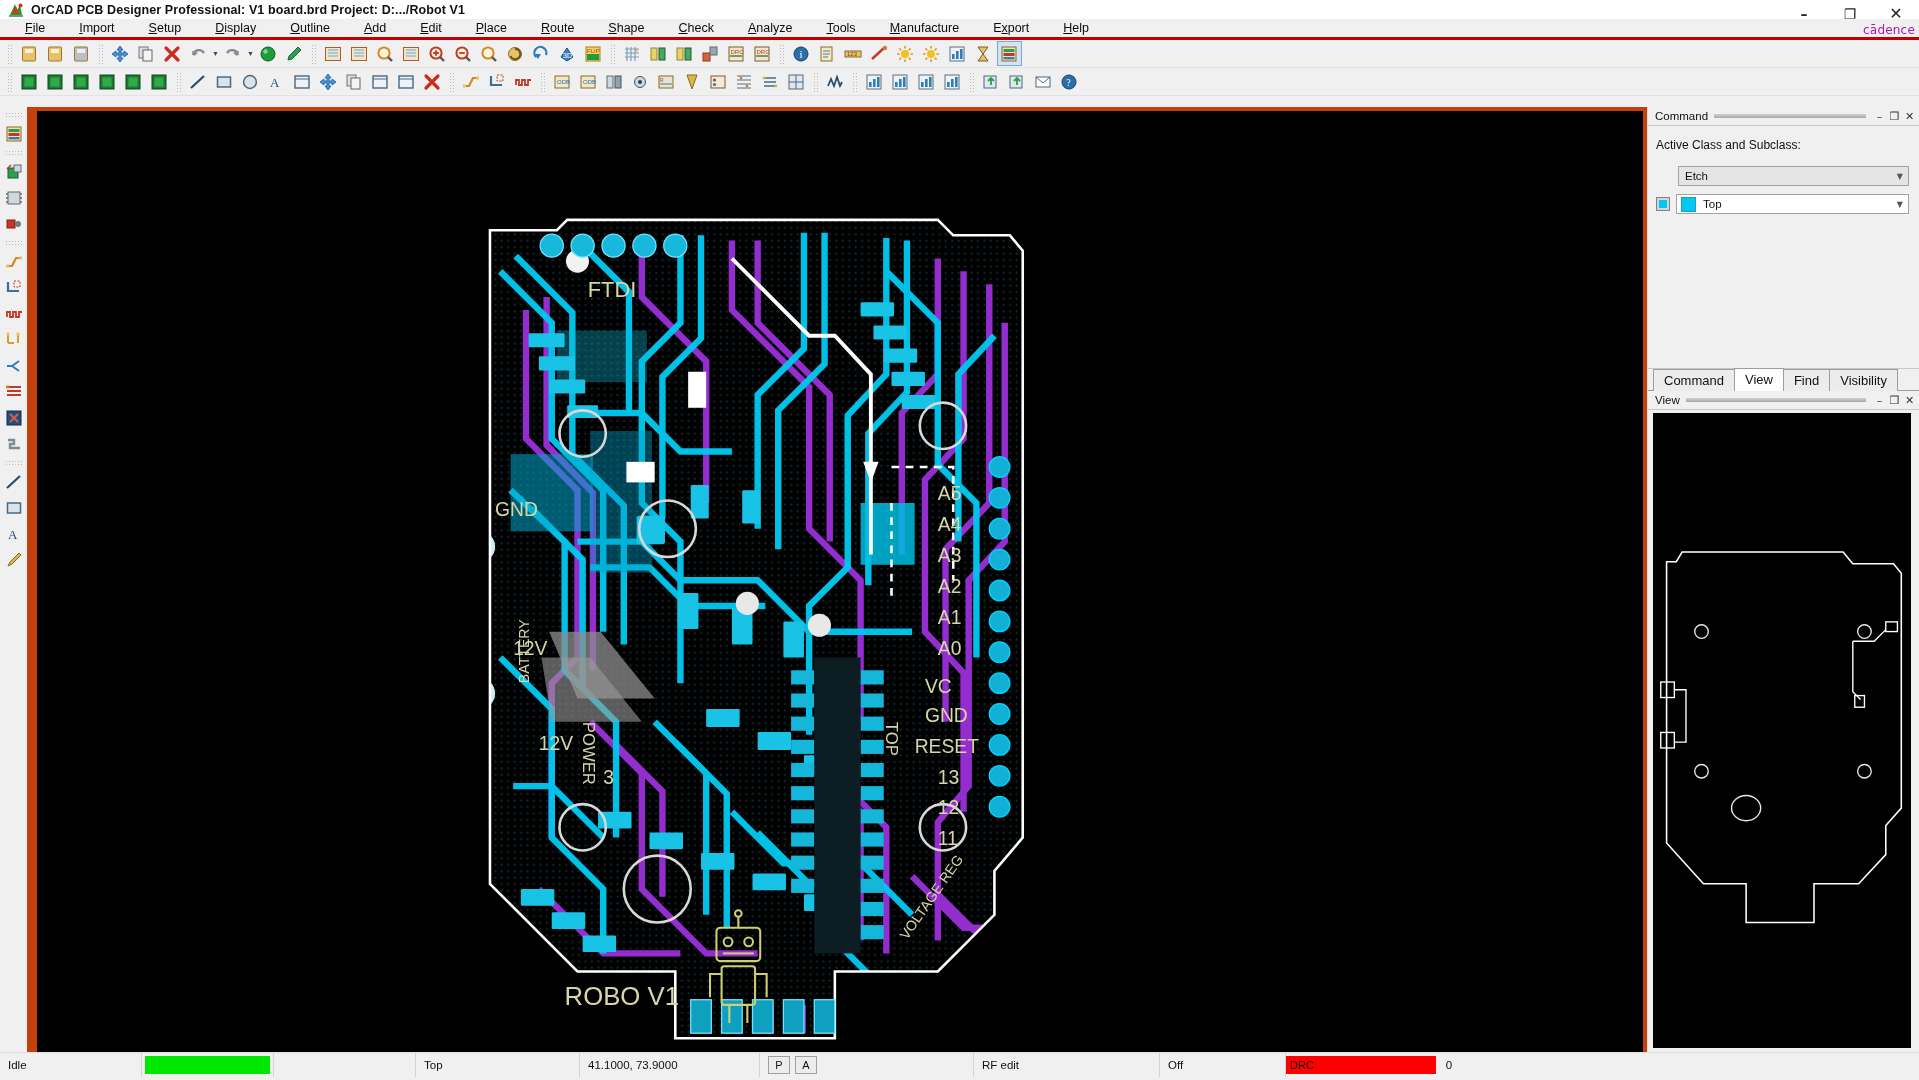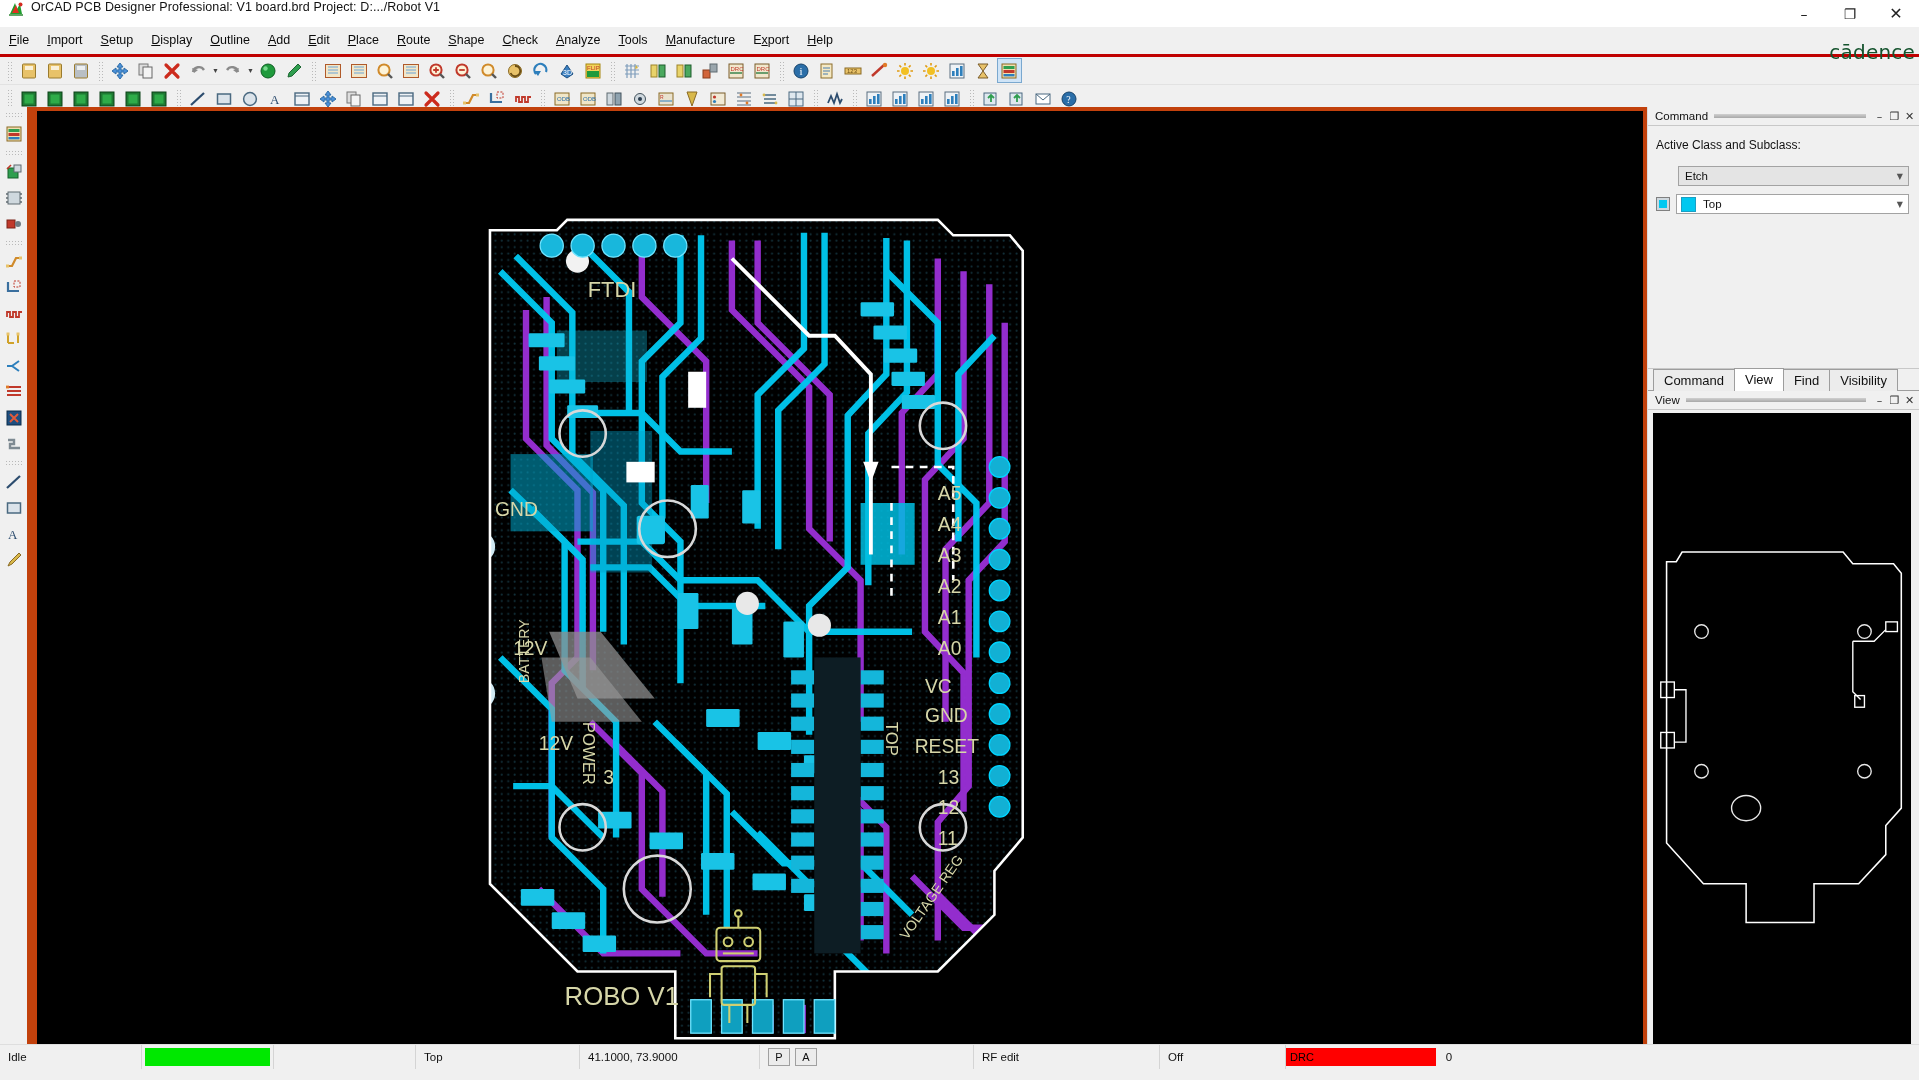--- a/index.html
+++ b/index.html
@@ -6,50 +6,52 @@
   html, body {
     width: 1919px; height: 1080px;
     font-family: "Liberation Sans", sans-serif;
     background: #f0f0f0;
     overflow: hidden;
   }
   body { position: relative; }
 
   
   .titlebar {
-    height: 27px; background: #ffffff;
-    display: flex; 
+    height: 19px; background: #ffffff;
+    display: flex; align-items: center;
     position: relative;
+    font-weight: bold;
   }
   .title-icon {
     width: 18px; height: 18px; margin: 0 6px 0 7px;
     position: relative; flex: none;
   }
   .title-text { font-size: 12.5px; color: #111; letter-spacing: .1px; white-space: nowrap;}
   .win-btns { position: absolute; right: 0; top: 0; height: 27px; display: flex; }
   .win-btn {
     width: 46px; height: 27px; display: flex; align-items: center; justify-content: center;
     font-size: 14px; color: #222; font-family: "DejaVu Sans", sans-serif;
   }
   .win-btn.close-btn { font-size: 16px; }
 
   
   .menubar {
-    height: 27px; background: #f0f0f0;
+    height: 18px; background: #f0f0f0;
     display: flex; align-items: center; position: relative;
-    padding-left: 0;
+    padding-left: 16px;
+    gap: 16px;
   }
   .menu-item {
     font-size: 12.5px; color: #0b0b0b; padding: 2px 9px 3px 9px;
     white-space: nowrap; cursor: default;
   }
   .menu-item span.u { text-decoration: underline; }
   .cadence-logo {
-    position: absolute; right: 4px; top: 13px;
-    font-size: 20px; color: #14532d; letter-spacing: .2px;
+    position: absolute; right: 4px; top: 4px;
+    font-size: 12px; color: #a21caf; letter-spacing: .2px;
     font-family: "DejaVu Sans", sans-serif;
   }
   .red-rule { height: 3px; background: #c00000; width: 100%; }
 
   
   .toolbar {
     height: 28px; background: #f0f0f0;
     display: flex; align-items: center; padding-left: 3px;
     border-bottom: 1px solid #e2e2e2;
   }
@@ -163,21 +165,21 @@
     border: 1px solid #9d9d9d; border-bottom: none; background: #ececec;
     margin-right: -1px; position: relative; top: 1px;
   }
   .tab.active { background: #fff; padding-bottom: 4px; z-index: 2; }
 
   .view-body { flex: 1; background: #f0f0f0; padding: 3px 8px 8px 5px; }
   .view-canvas { width: 100%; height: 100%; background: #000; position: relative; overflow:hidden; }
 
   
   .statusbar {
-    position: absolute; left: 0; right: 0; bottom: 12px; height: 24px;
+    position: absolute; left: 0; right: 0; bottom: 4px; height: 24px;
     background: #f0f0f0; display: flex; align-items: center;
     border-top: 1px solid #dedede;
     font-size: 11.5px; color: #111;
   }
   .sb-cell {
     height: 24px; display: flex; align-items: center;
     padding: 0 8px; border-right: 1px solid #d4d4d4;
     white-space: nowrap;
   }
   .sb-prog { width: 132px; justify-content: flex-start; padding: 0 3px; }

